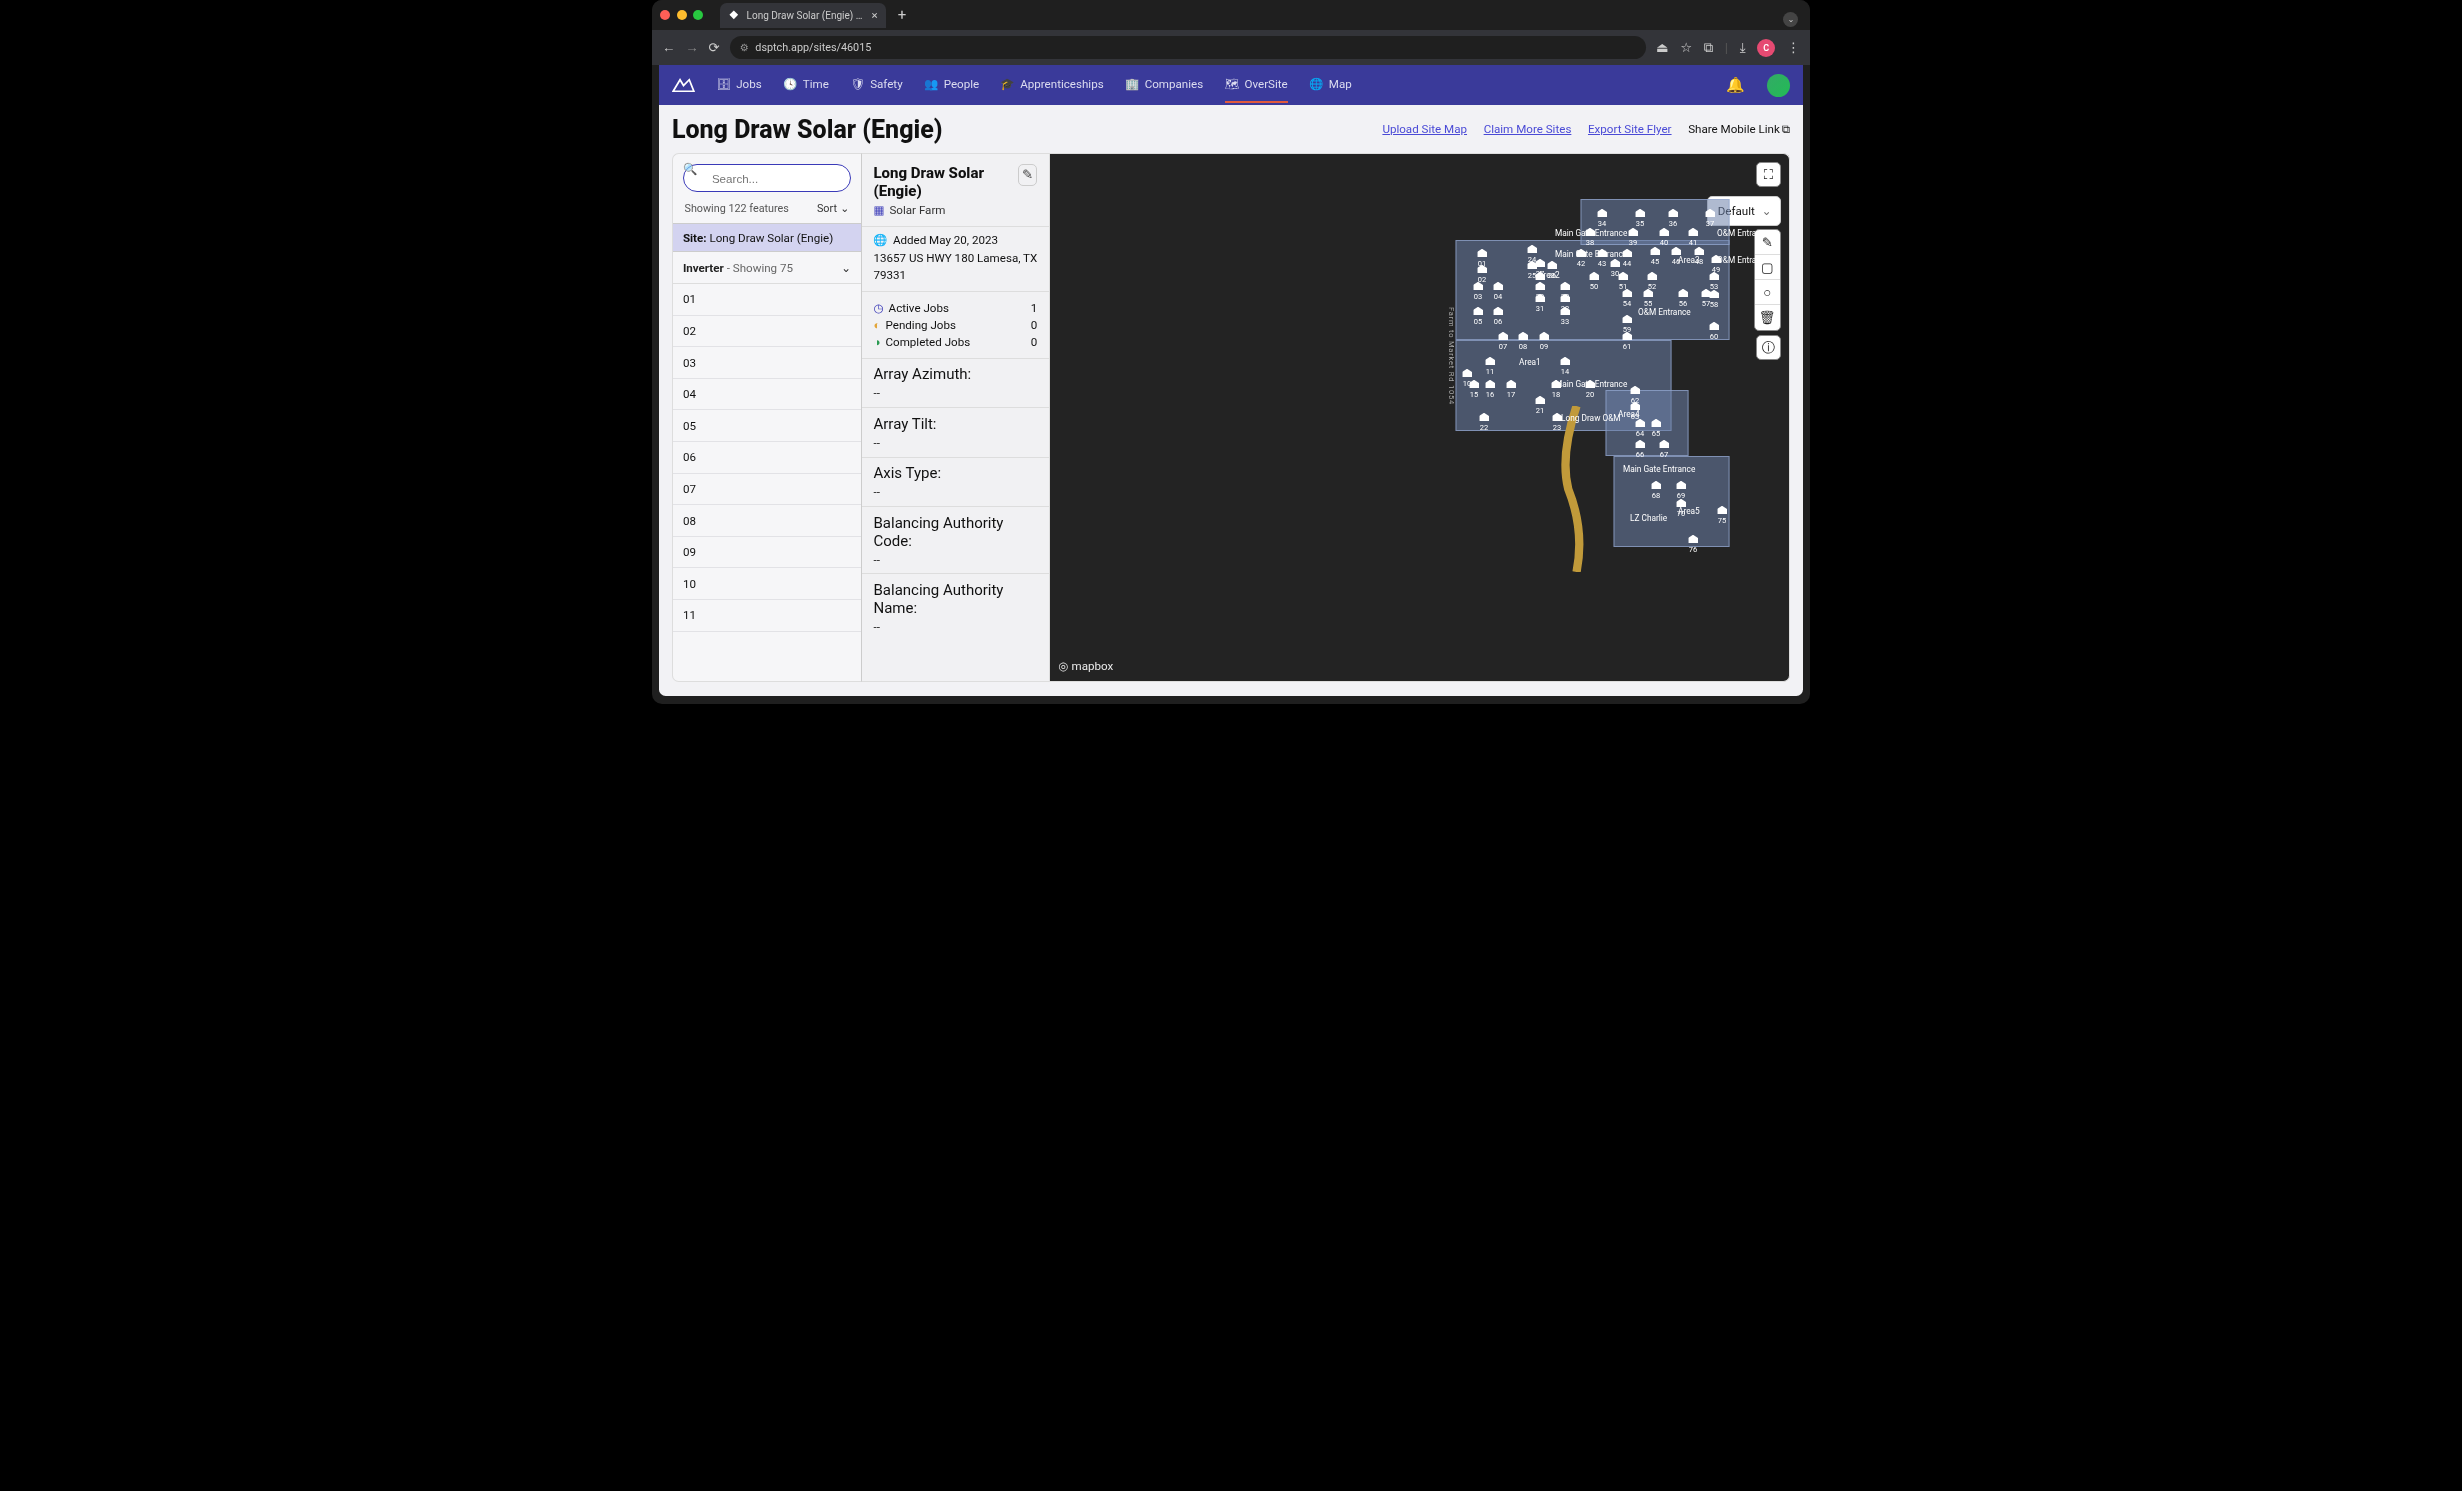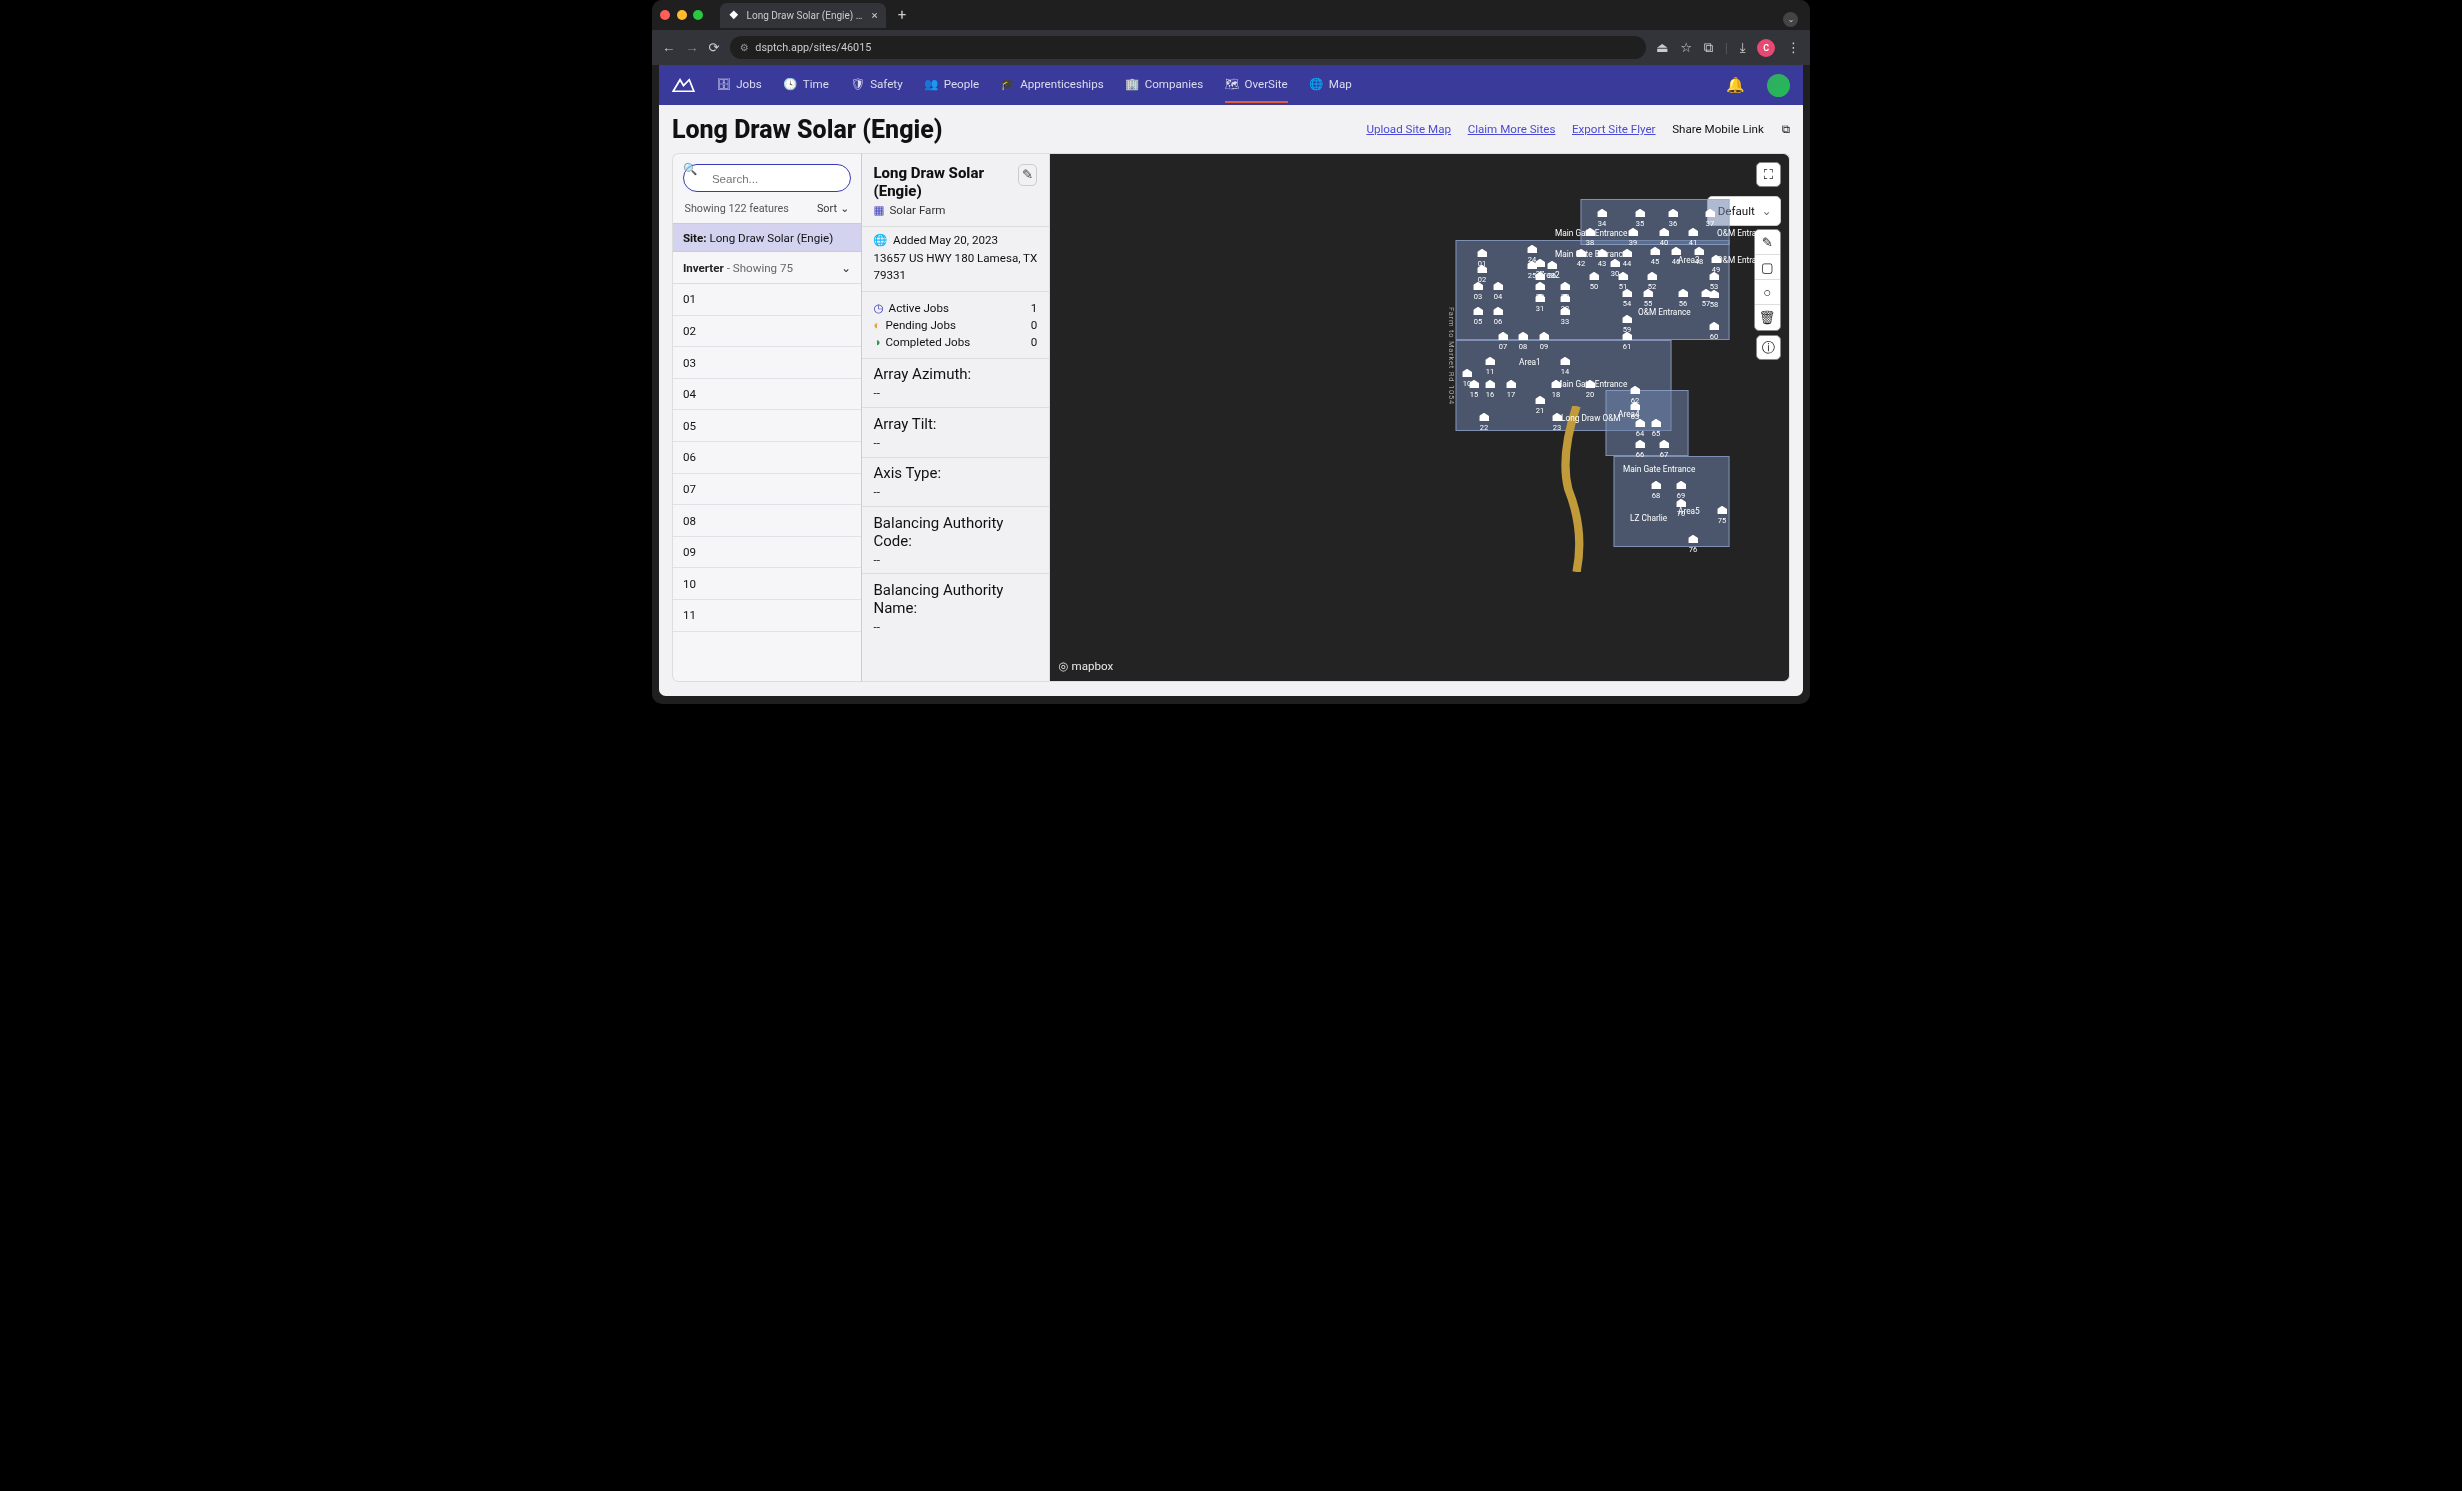--- a/index.html
+++ b/index.html
@@ -36,21 +36,21 @@
 
 .sub-nav { height: 28px; background: #3a3a9a; display: flex; align-items: center; padding: 0 13.3px; gap: 15px; border-top: 0.8px solid #4a4ab0; }
 .sub-nav-item { color: #c8c8e8; font-size: 10.8px; display: flex; align-items: center; gap: 5px; cursor: pointer; padding: 5px 8.3px; border-radius: 3.3px;}
 .sub-nav-item.active { background: #2c2c80; color: #fff;}
 .sub-dot { width: 5px; height: 5px; border-radius: 50%; background: #aaa; display:inline-block;}
 .sub-nav-item.active .sub-dot { background: #8fe08f;}
 
 .page-header { height: 48px; display: flex; align-items: center; padding: 0 13.3px; gap: 16.6px; background: #f2f2f5;}
 .page-title { font-size: 25px; font-weight: 800; color: #111; flex:1;}
 .header-link { color: #4a4ad6; text-decoration: underline; font-size: 11.6px; cursor:pointer; }
-.header-plain { color: #111; font-size: 11.6px; display:flex; align-items:center; gap:18px; cursor:pointer;}
+.header-plain { color: #111; font-size: 11.6px; display:flex; align-items:center; gap:2px; cursor:pointer;}
 
 .content-row { flex:1; display: flex; padding: 0 13.3px 13.3px 13.3px; gap: 0; overflow:hidden;}
 .left-panel { width: 189px; background: #f6f6f8; border: 0.8px solid #ddd; border-right: none; border-radius: 6.6px 0 0 6.6px; display:flex; flex-direction:column;}
 .mid-panel { width: 189px; background: #f1f1f3; border: 0.8px solid #ddd; border-left: 0.8px solid #ccc; display:flex; flex-direction:column; overflow-y:auto;}
 .map-panel { flex:1; background: #232323; border: 0.8px solid #ddd; border-left:none; border-radius: 0 6.6px 6.6px 0; position:relative; overflow:hidden;}
 
 .search-wrap { padding: 10px; }
 .search-input { width:100%; height: 28px; border: 1.7px solid #3a3ab8; border-radius: 15px; padding: 0 10px 0 28px; font-size: 11.6px; outline:none;}
 .search-wrap-rel { position:relative;}
 .search-icon-pos { position:absolute; left: 10px; top: 7.5px; color:#555; font-size:11.6px;}

